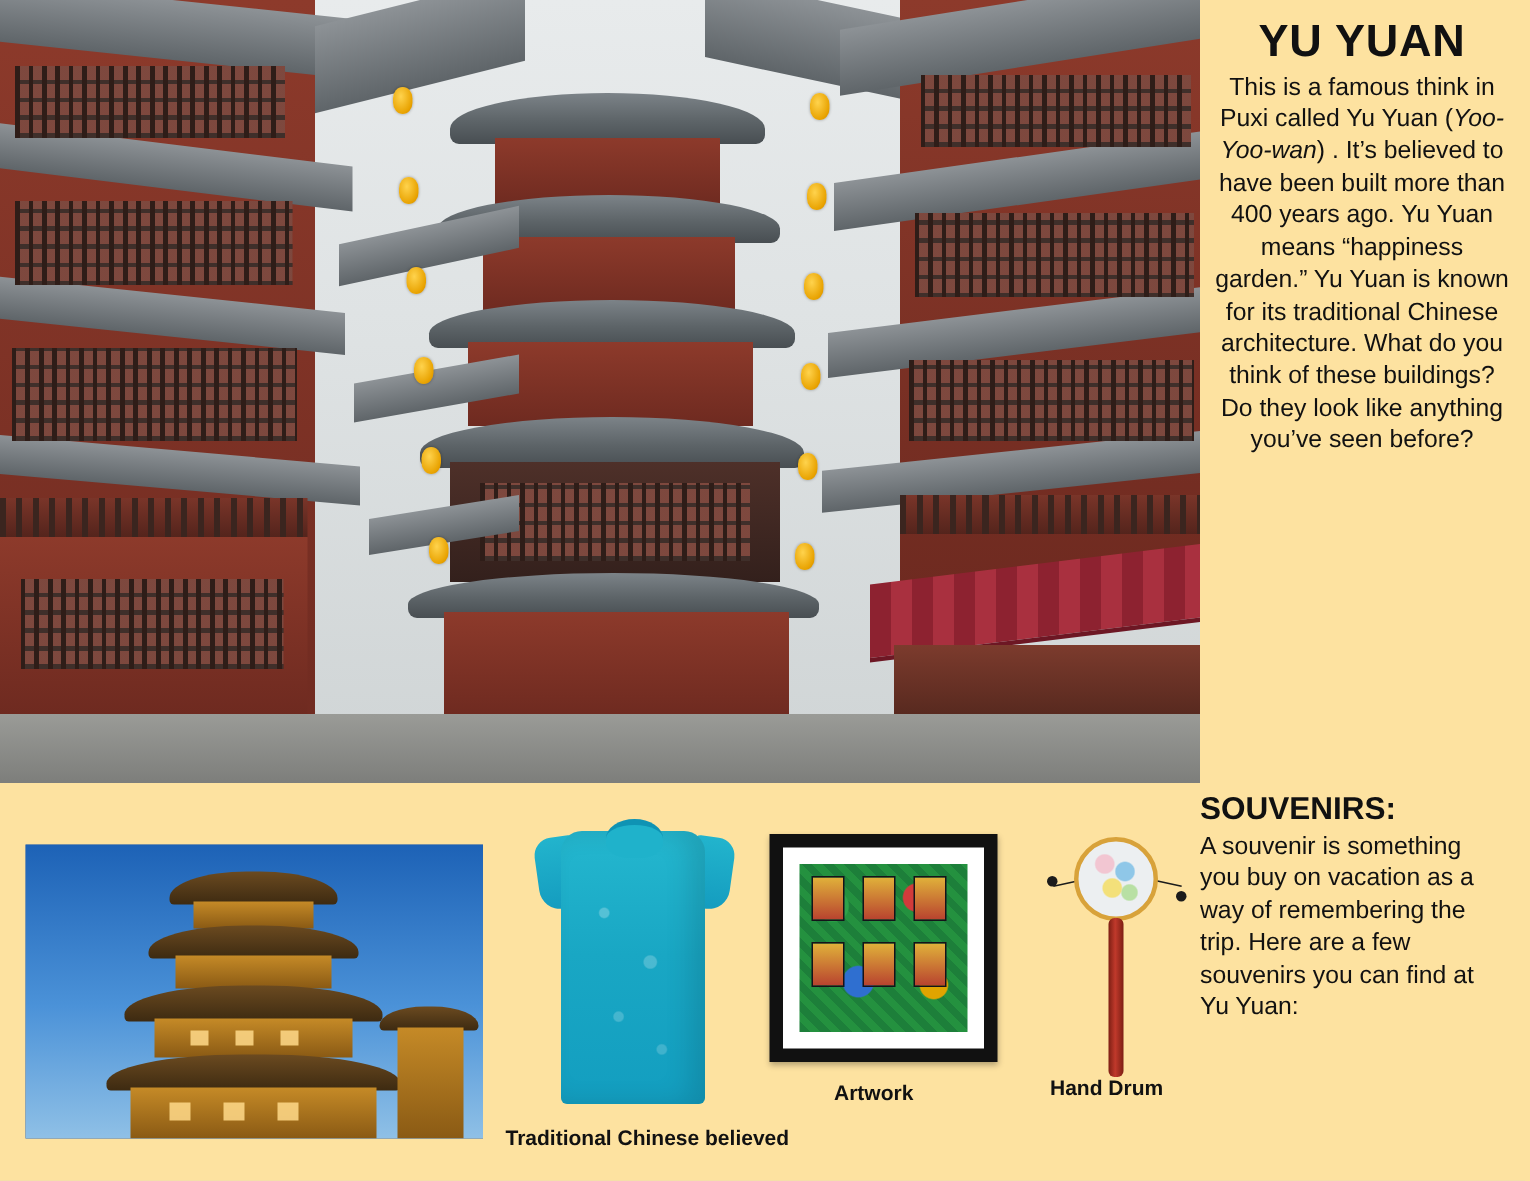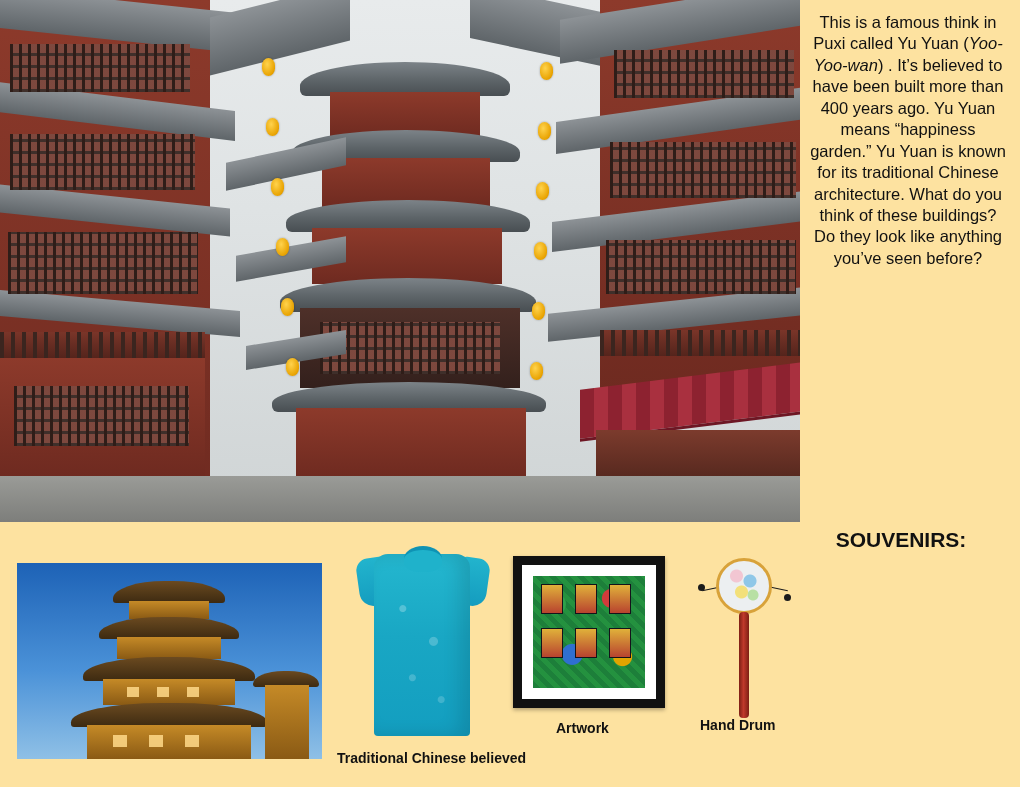--- a/index.html
+++ b/index.html
@@ -172,21 +172,21 @@
   .cap {
     position: absolute;
     font-size: 14px; font-weight: bold; color: #111;
   }
   .cap-clothing { left: 337px; top: 228px; }
   .cap-artwork { left: 556px; top: 198px; }
   .cap-drum { left: 700px; top: 195px; }
 
   .souv {
     position: absolute; left: 790px; top: 6px; width: 222px;
-    text-align: center; padding: 0 10px;
+    padding: 0 10px;
   }
   .souv-title { font-size: 21px; font-weight: bold; color: #111; margin-bottom: 2px; }
   .souv-text { font-size: 16.5px; line-height: 1.30; color: #111; }
 </style>
 </head>
 <body>
 
 <div class="page">
 
   <div class="hero">
@@ -246,20 +246,21 @@
     <div class="lantern" style="left:536px;top:182px;"></div>
     <div class="lantern" style="left:534px;top:242px;"></div>
     <div class="lantern" style="left:532px;top:302px;"></div>
     <div class="lantern" style="left:530px;top:362px;"></div>
     <div class="lantern red" style="left:200px;top:486px;width:18px;height:24px;"></div>
 
     <div class="street"></div>
   </div>
 
   <div class="right-col">
+    <div class="title">YU YUAN</div>
     <div class="body-text">
       <span>This is a famous think in Puxi called Yu Yuan (</span><em>Yoo-Yoo-wan</em><span>) . It’s believed to have been built more than 400 years ago. Yu Yuan means “happiness garden.” Yu Yuan is known for its traditional Chinese architecture. What do you think of these buildings? Do they look like anything you’ve seen before?</span>
     </div>
   </div>
 
   <div class="lower">
 
     <div class="photo2">
       <div class="p2-sky"></div>
       <div class="p2-roof" style="left:96px;top:18px;width:112px;height:22px;"></div>
@@ -308,16 +309,17 @@
       <div class="drum-string" style="left:76px;top:44px;width:22px;transform:rotate(12deg);"></div>
       <div class="drum-bead" style="left:8px;top:40px;"></div>
       <div class="drum-bead" style="left:94px;top:50px;"></div>
       <div class="drum-head"></div>
       <div class="drum-handle"></div>
     </div>
     <div class="cap cap-drum">Hand Drum</div>
 
     <div class="souv">
       <div class="souv-title">SOUVENIRS:</div>
+      <div class="souv-text">A souvenir is something you buy on vacation as a way of remembering the trip. Here are a few souvenirs you can find at Yu Yuan:</div>
     </div>
 
   </div>
 </div>
 
 </body></html>

